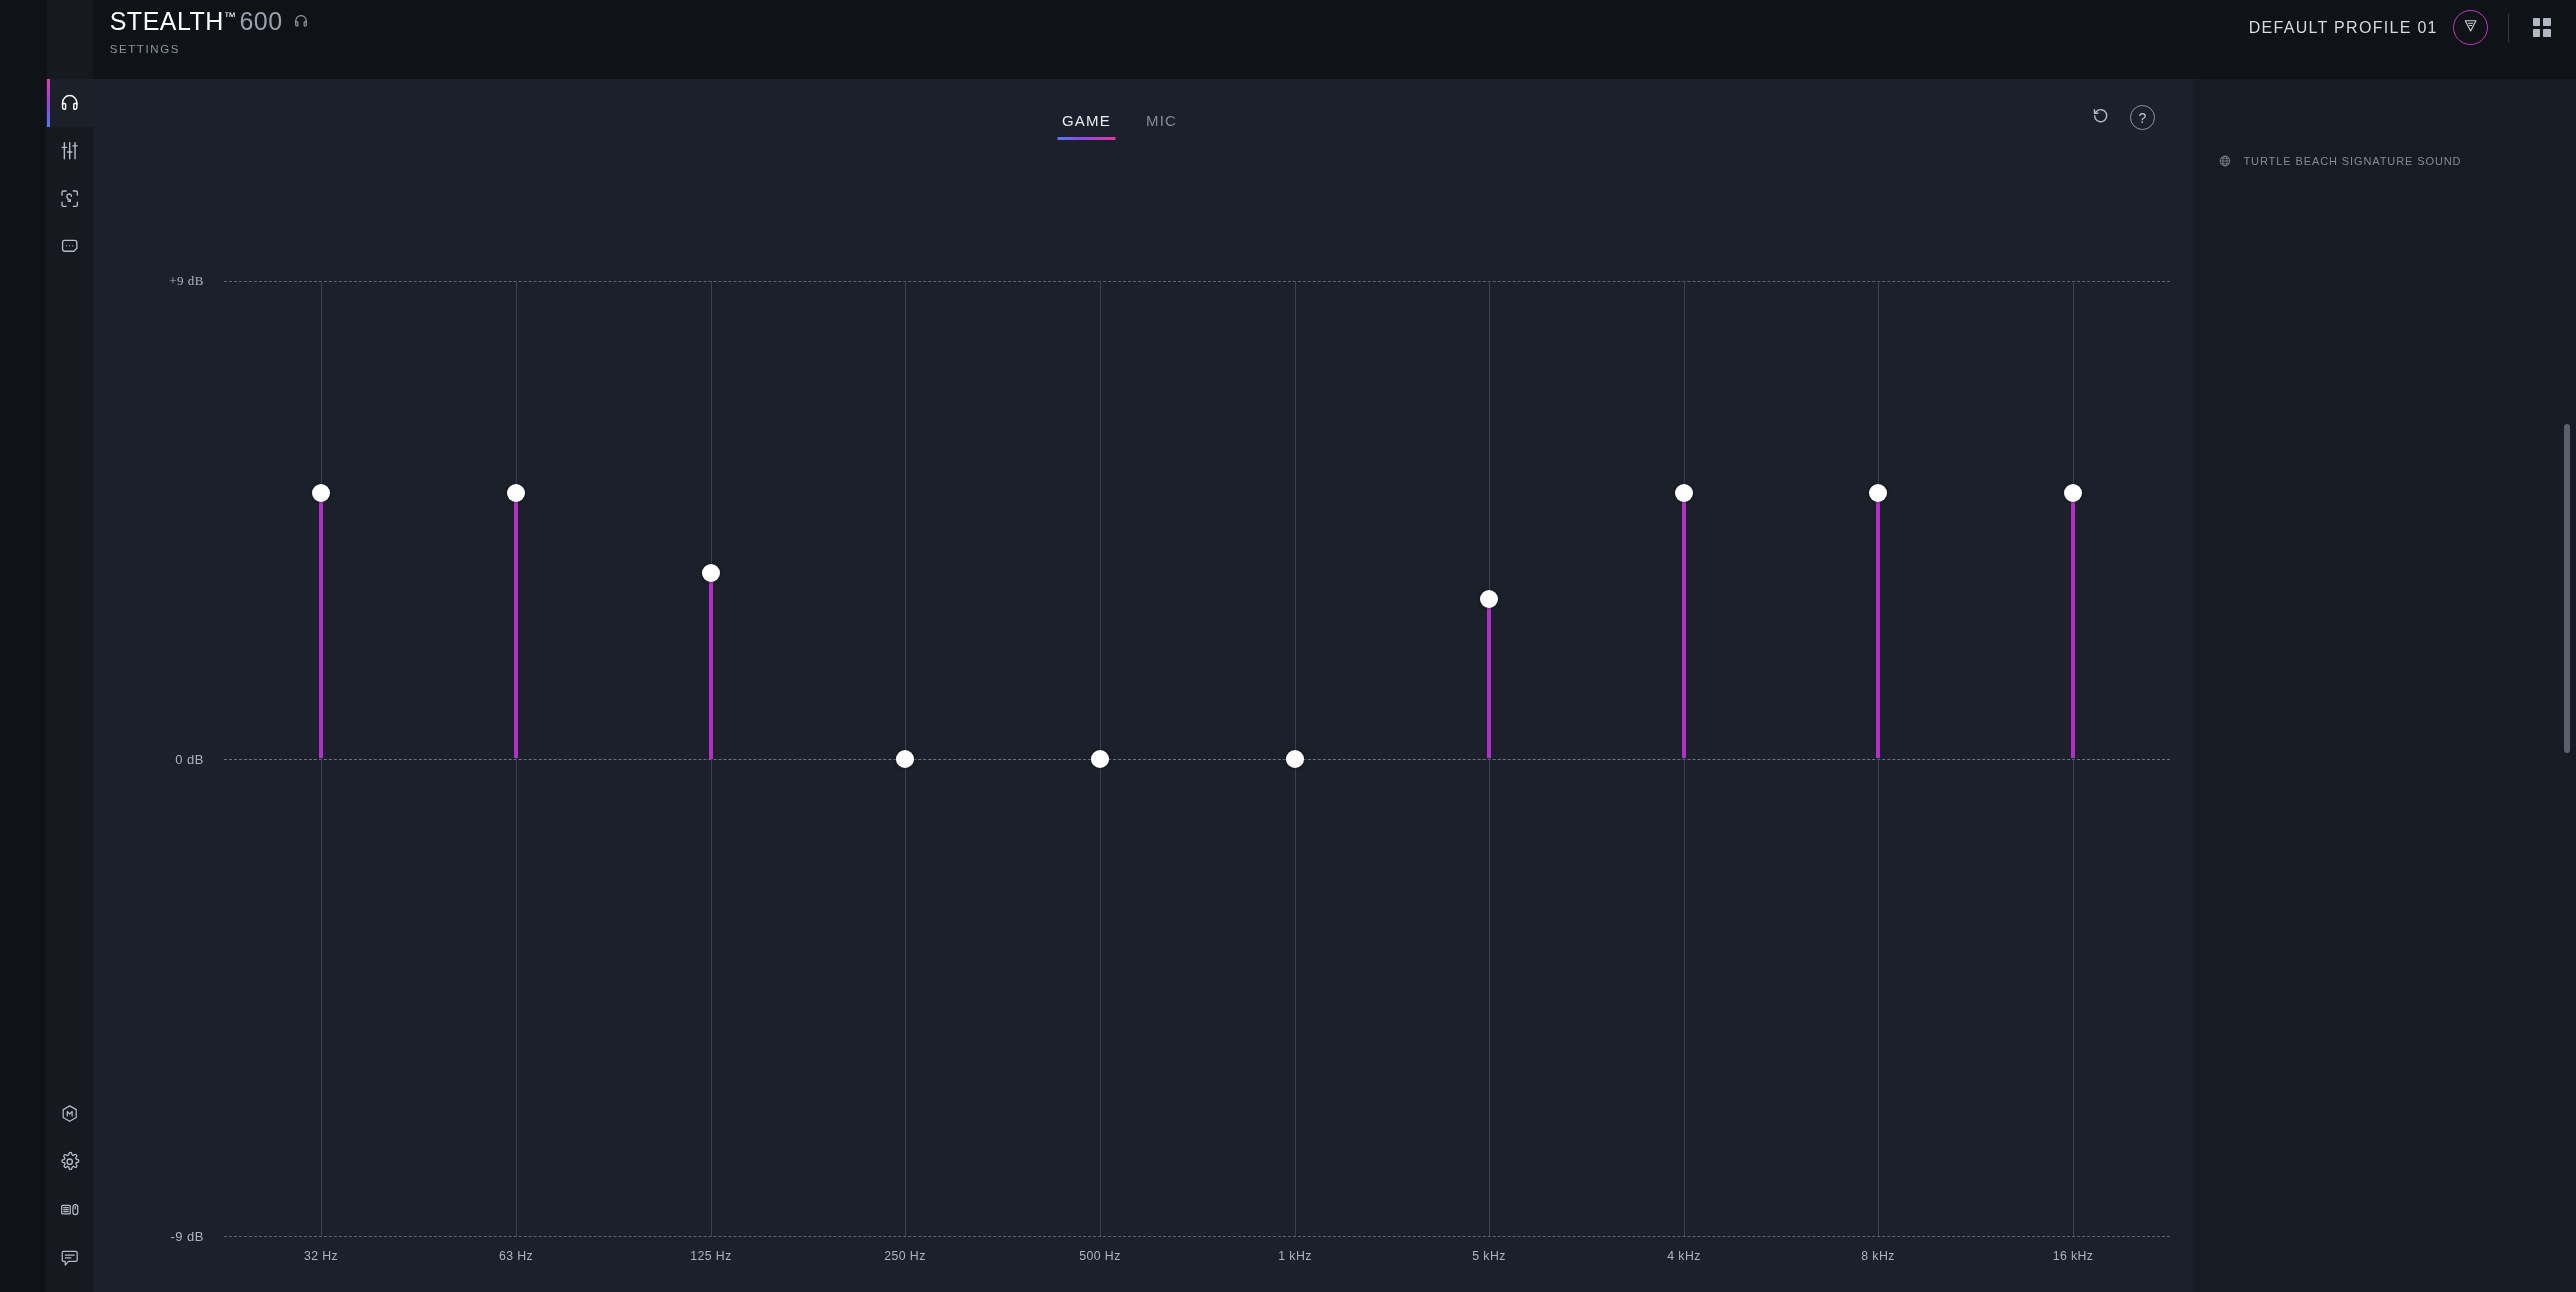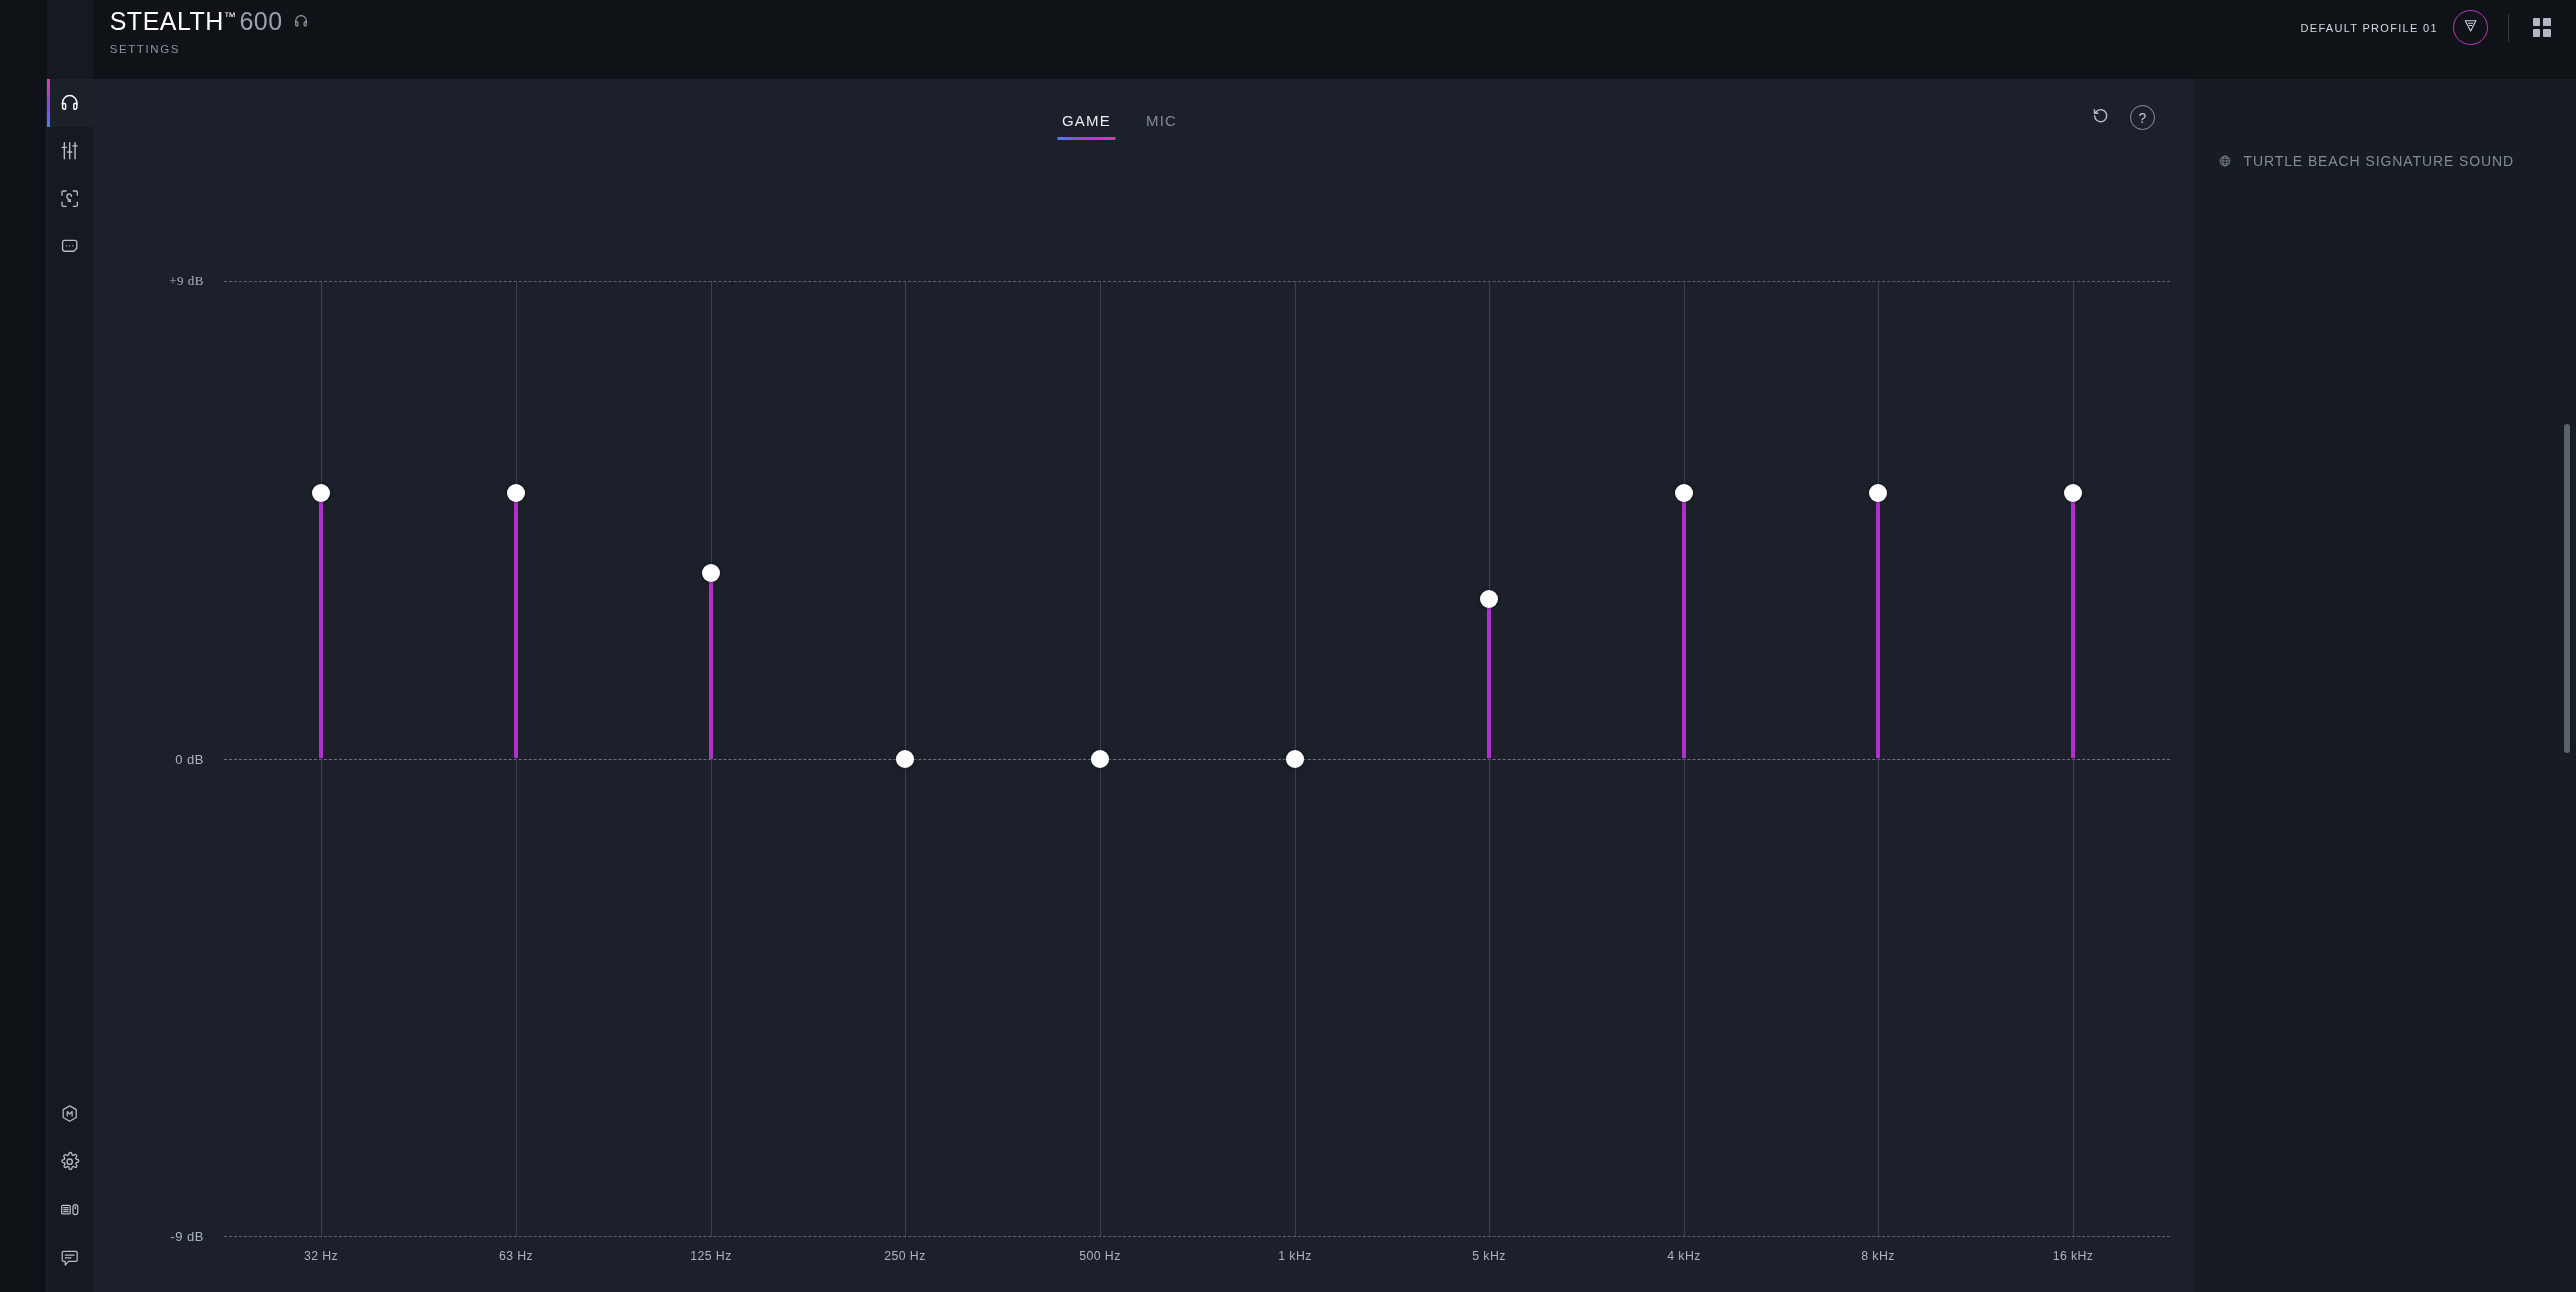--- a/index.html
+++ b/index.html
@@ -54,21 +54,21 @@
   .title-main .tm { font-size: 12.3px; vertical-align: super; letter-spacing: 0; }
   .title-model { font-size: 25px; color: #9aa1ad; letter-spacing: 0.5px; margin-left: 3.3px; }
   .title-dev-icon svg { width: 18px; height: 18px; display: block; margin-left: 1.6px; }
   .subtitle {
     font-size: 11.5px; color: #8d949f; letter-spacing: 1.6px; margin-top: 7.4px;
   }
   .header-right {
     margin-left: auto; display: flex; align-items: center; gap: 0; padding-right: 21.4px; margin-top: 10px;
   }
   .profile-name {
-    font-size: 11px; color: #d6dae1; letter-spacing: 1.3px; margin-right: 15px; cursor: pointer;
+    font-size: 16px; color: #d6dae1; letter-spacing: 1.3px; margin-right: 15px; cursor: pointer;
   }
   .profile-badge {
     width: 35px; height: 35px; border-radius: 50%;
     border: 1.6px solid #c034c0;
     display: flex; align-items: center; justify-content: center; cursor: pointer;
   }
   .profile-badge svg { width: 17.3px; height: 17.3px; }
   .hdr-divider { width: 0.8px; height: 28px; background: #343a45; margin: 0 20px; }
   .grid-btn { width: 26px; height: 26px; display: flex; align-items: center; justify-content: center; cursor: pointer; }
   .grid-btn .g { display: grid; grid-template-columns: 7.4px 7.4px; grid-template-rows: 7.4px 7.4px; gap: 3.3px; }
@@ -147,21 +147,21 @@
     background: #171b23;
     padding: 61px 0 0 0;
   }
   .preset {
     display: flex; align-items: center; gap: 11.5px;
     padding: 0 18px 0 25px; height: 42px; cursor: pointer;
   }
   .preset-icon { width: 14px; height: 14px; flex: 0 0 14px; }
   .preset-icon svg { width: 14px; height: 14px; display: block; }
   .preset-label {
-    font-size: 14px; letter-spacing: 0.9px; color: #838b97; white-space: nowrap;
+    font-size: 11px; letter-spacing: 0.9px; color: #838b97; white-space: nowrap;
   }
   .preset.selected .preset-label { color: #2fc4ab; }
   .scrollbar-track {
     position: absolute; right: 5.8px; top: 345px; width: 6.6px; height: 329px;
   }
   .scrollbar-thumb {
     position: absolute; inset: 0; background: #5a616c; border-radius: 3.3px;
   }
 </style>
 </head>

